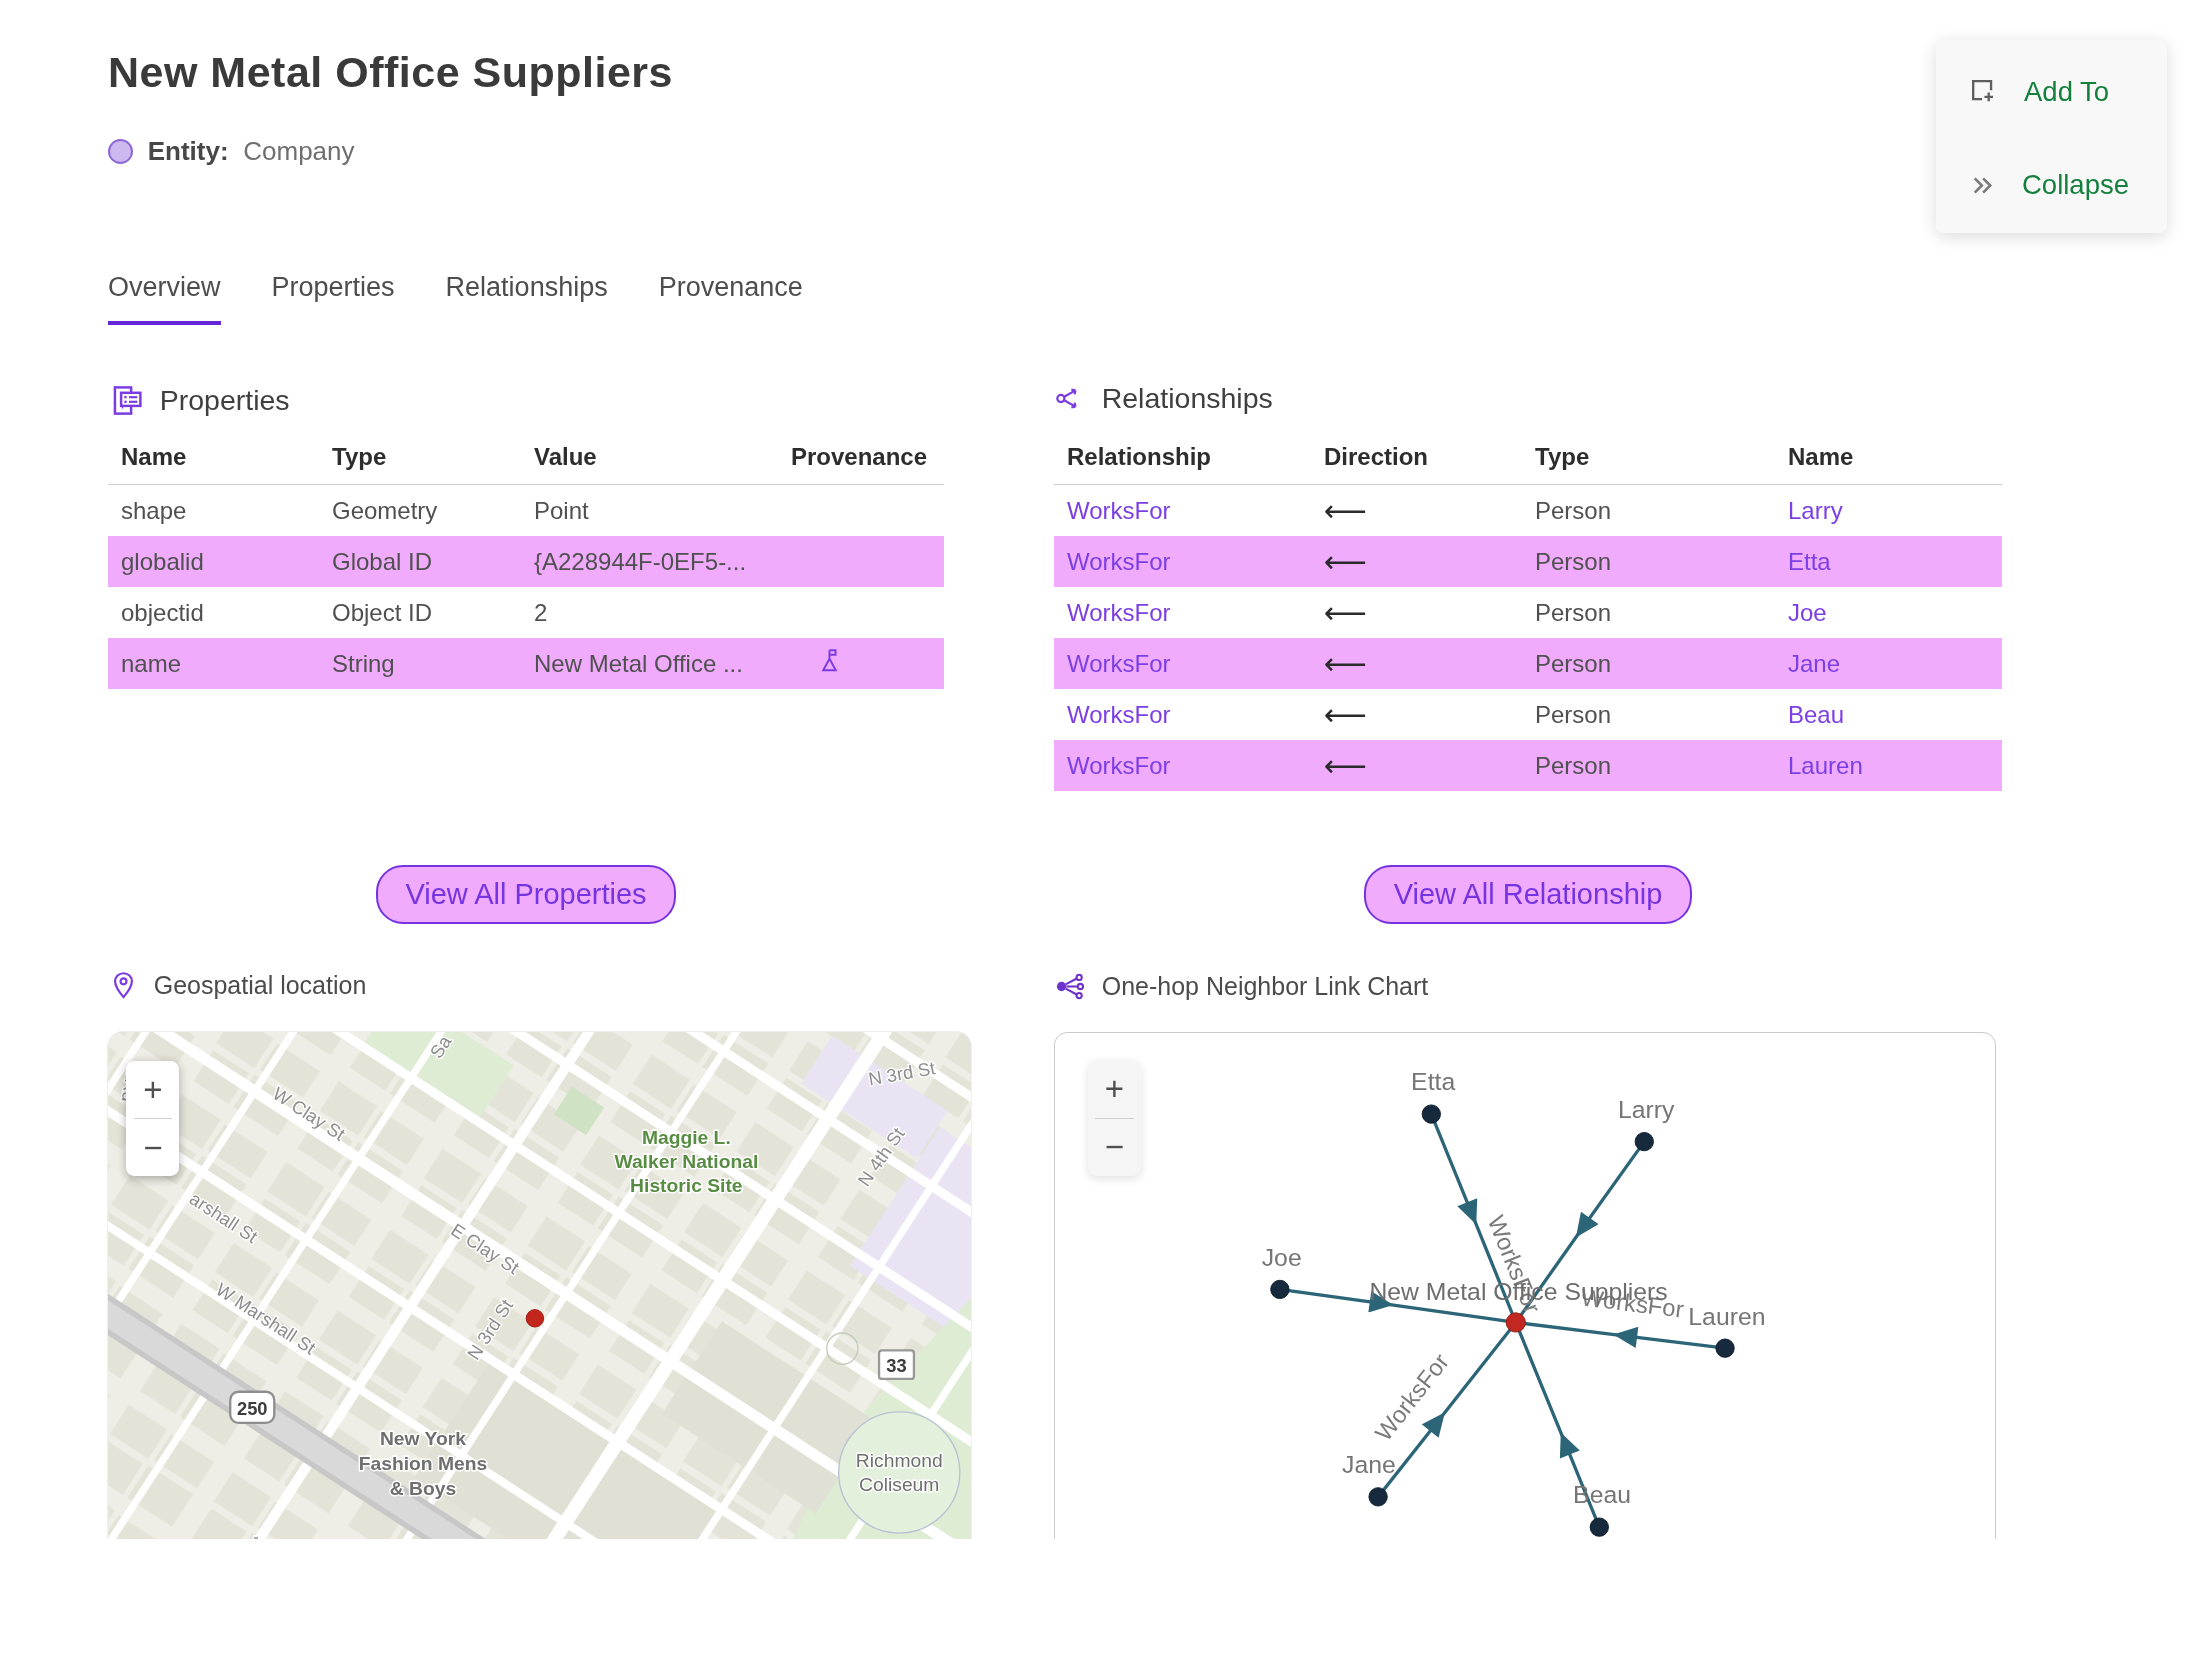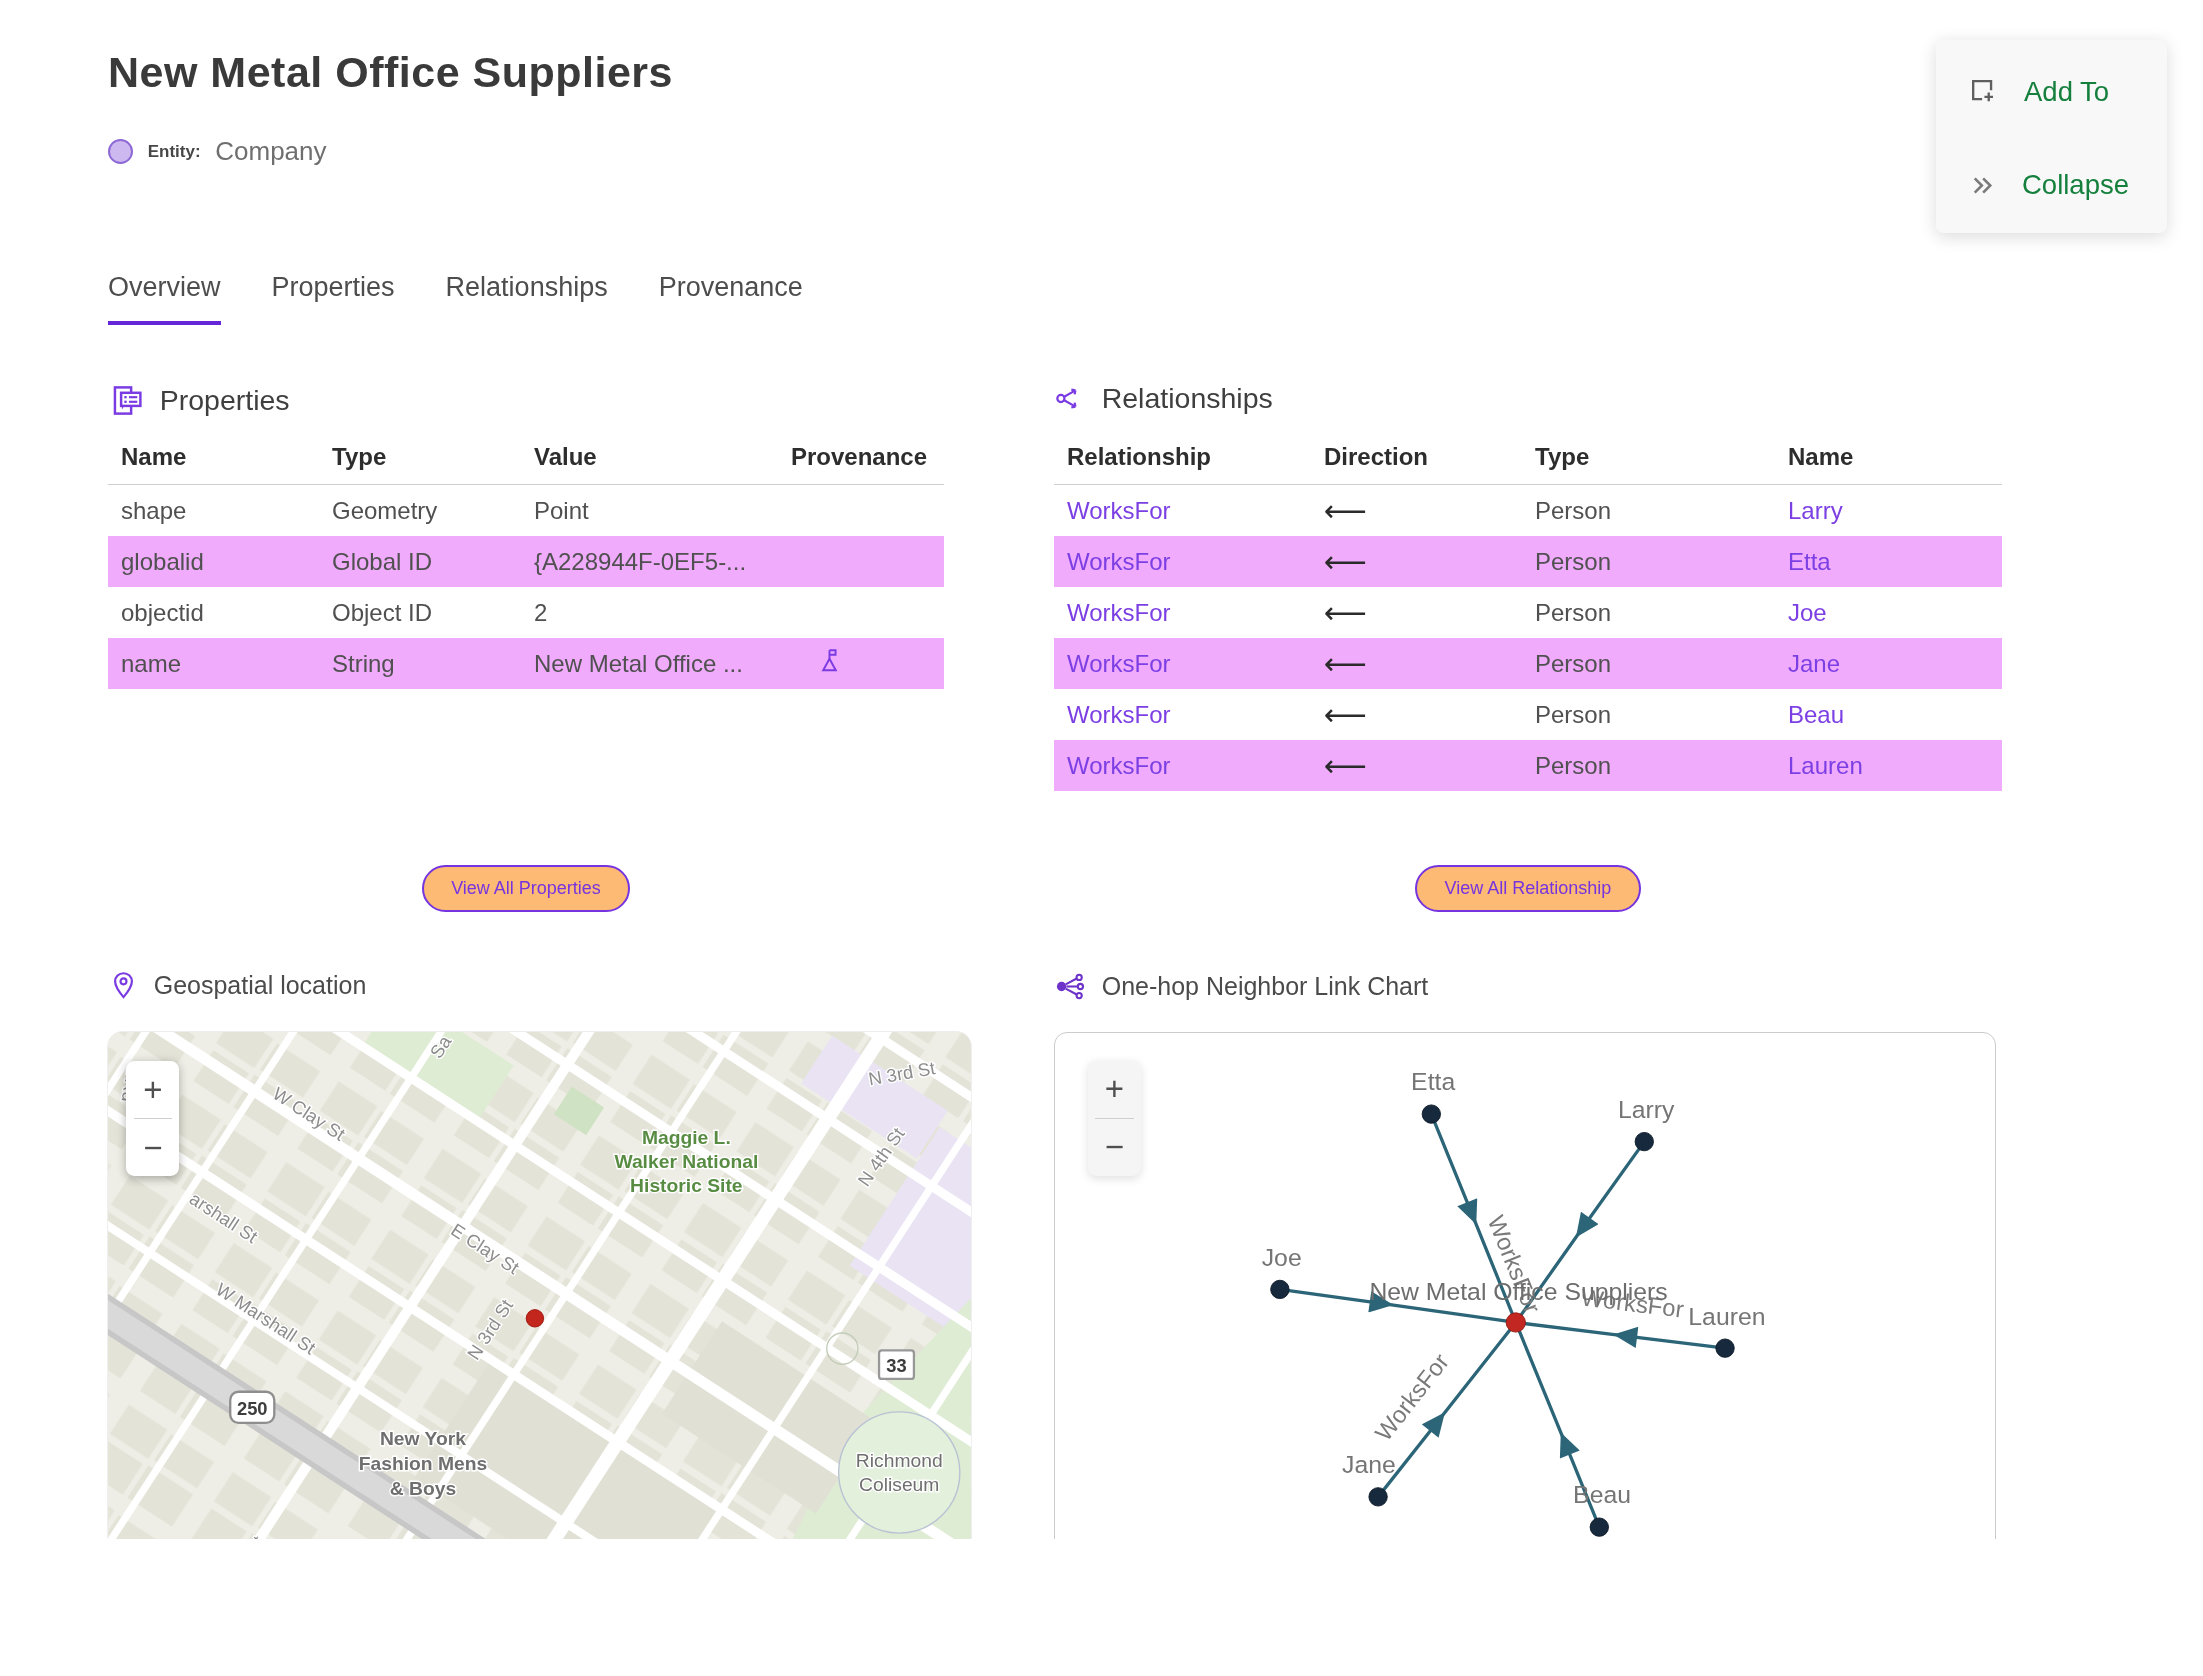--- a/index.html
+++ b/index.html
@@ -4,21 +4,21 @@
 <style>
   * { box-sizing: border-box; margin: 0; padding: 0; }
   html,body { width:2204px; height:1677px; background:#ffffff;
     font-family:"Liberation Sans","DejaVu Sans",sans-serif; color:#4d4d4d; }
   #page { position:relative; width:2204px; height:1539px; overflow:hidden; }
 
   .page-title { position:absolute; left:108px; top:48px; font-size:43px; font-weight:700; color:#3a3a3a; letter-spacing:0.5px; }
 
   .entity-row { position:absolute; left:108px; top:136px; display:flex; align-items:center; gap:14.7px; }
   .entity-dot { width:25px; height:25px; border-radius:50%; background:#cdb9ef; border:2.3px solid #8d68d6; }
-  .entity-label { font-size:17px; font-weight:700; color:#474747; }
+  .entity-label { font-size:26px; font-weight:700; color:#474747; }
   .entity-type  { font-size:26px; color:#6f6f6f; }
 
   .actions-panel { position:absolute; left:1936px; top:40px; width:231px; height:193px;
     background:#f8f8f8; border-radius:7.3px; box-shadow:0 3.7px 16.5px rgba(0,0,0,.14); padding:24px 0; }
   .action-item { display:flex; align-items:center; gap:24px; padding:11px 31px; cursor:pointer;
     font-size:27.5px; color:#15803d; background:none; border:none; width:100%; text-align:left;
     font-family:inherit; }
   .action-item + .action-item { margin-top:39px; }
 
   .tabs { position:absolute; left:108px; top:272px; display:flex; gap:51px; font-size:27px; color:#4d4d4d; }
@@ -35,22 +35,22 @@
   .trow { display:grid; align-items:center; height:51px; font-size:24px; color:#505050; }
   .trow.alt { background:#f0abfc; }
   .tbl-left  .thead, .tbl-left  .trow { grid-template-columns:211px 202px 257px 1fr; }
   .tbl-right .thead, .tbl-right .trow { grid-template-columns:257px 211px 253px 1fr; }
   .cell { padding-left:13px; white-space:nowrap; overflow:hidden; }
   .link { color:#7c3fe4; cursor:pointer; }
   .dir-arrow { font-family:"DejaVu Sans",sans-serif; font-size:30px; color:#2b2b2b; }
   .prov-cell { padding-left:37px; }
 
   .view-all-wrap { position:absolute; display:flex; justify-content:center; }
-  .view-all-btn { border:2.3px solid #7534e0; color:#7534e0; background:#fdba74; border-radius:27px;
-    font-size:18px; padding:11px 27.5px; cursor:pointer; font-family:inherit; }
+  .view-all-btn { border:2.3px solid #7534e0; color:#7534e0; background:#f0abfc; border-radius:27px;
+    font-size:29px; padding:11px 27.5px; cursor:pointer; font-family:inherit; }
 
   .map-panel { position:absolute; left:108px; top:1032px; width:863px; height:591px;
     border-radius:14.7px; overflow:hidden; box-shadow:0 0 0 0.9px rgba(0,0,0,.07); background:#efeee6; }
   .chart-panel { position:absolute; left:1054px; top:1032px; width:942px; height:591px;
     border-radius:13px; background:#fff; border:1.4px solid #cbcbcb; overflow:hidden; }
 
   .zoomctl { position:absolute; width:53px; border-radius:8.3px; display:flex; flex-direction:column;
     overflow:hidden; }
   .zoomctl.on-map   { left:18.4px; top:29px; background:#fff;    box-shadow:0 2.8px 9.2px rgba(0,0,0,.3); }
   .zoomctl.on-chart { left:33px; top:27.5px; background:#f5f5f5; box-shadow:0 2.8px 9.2px rgba(0,0,0,.12); }

